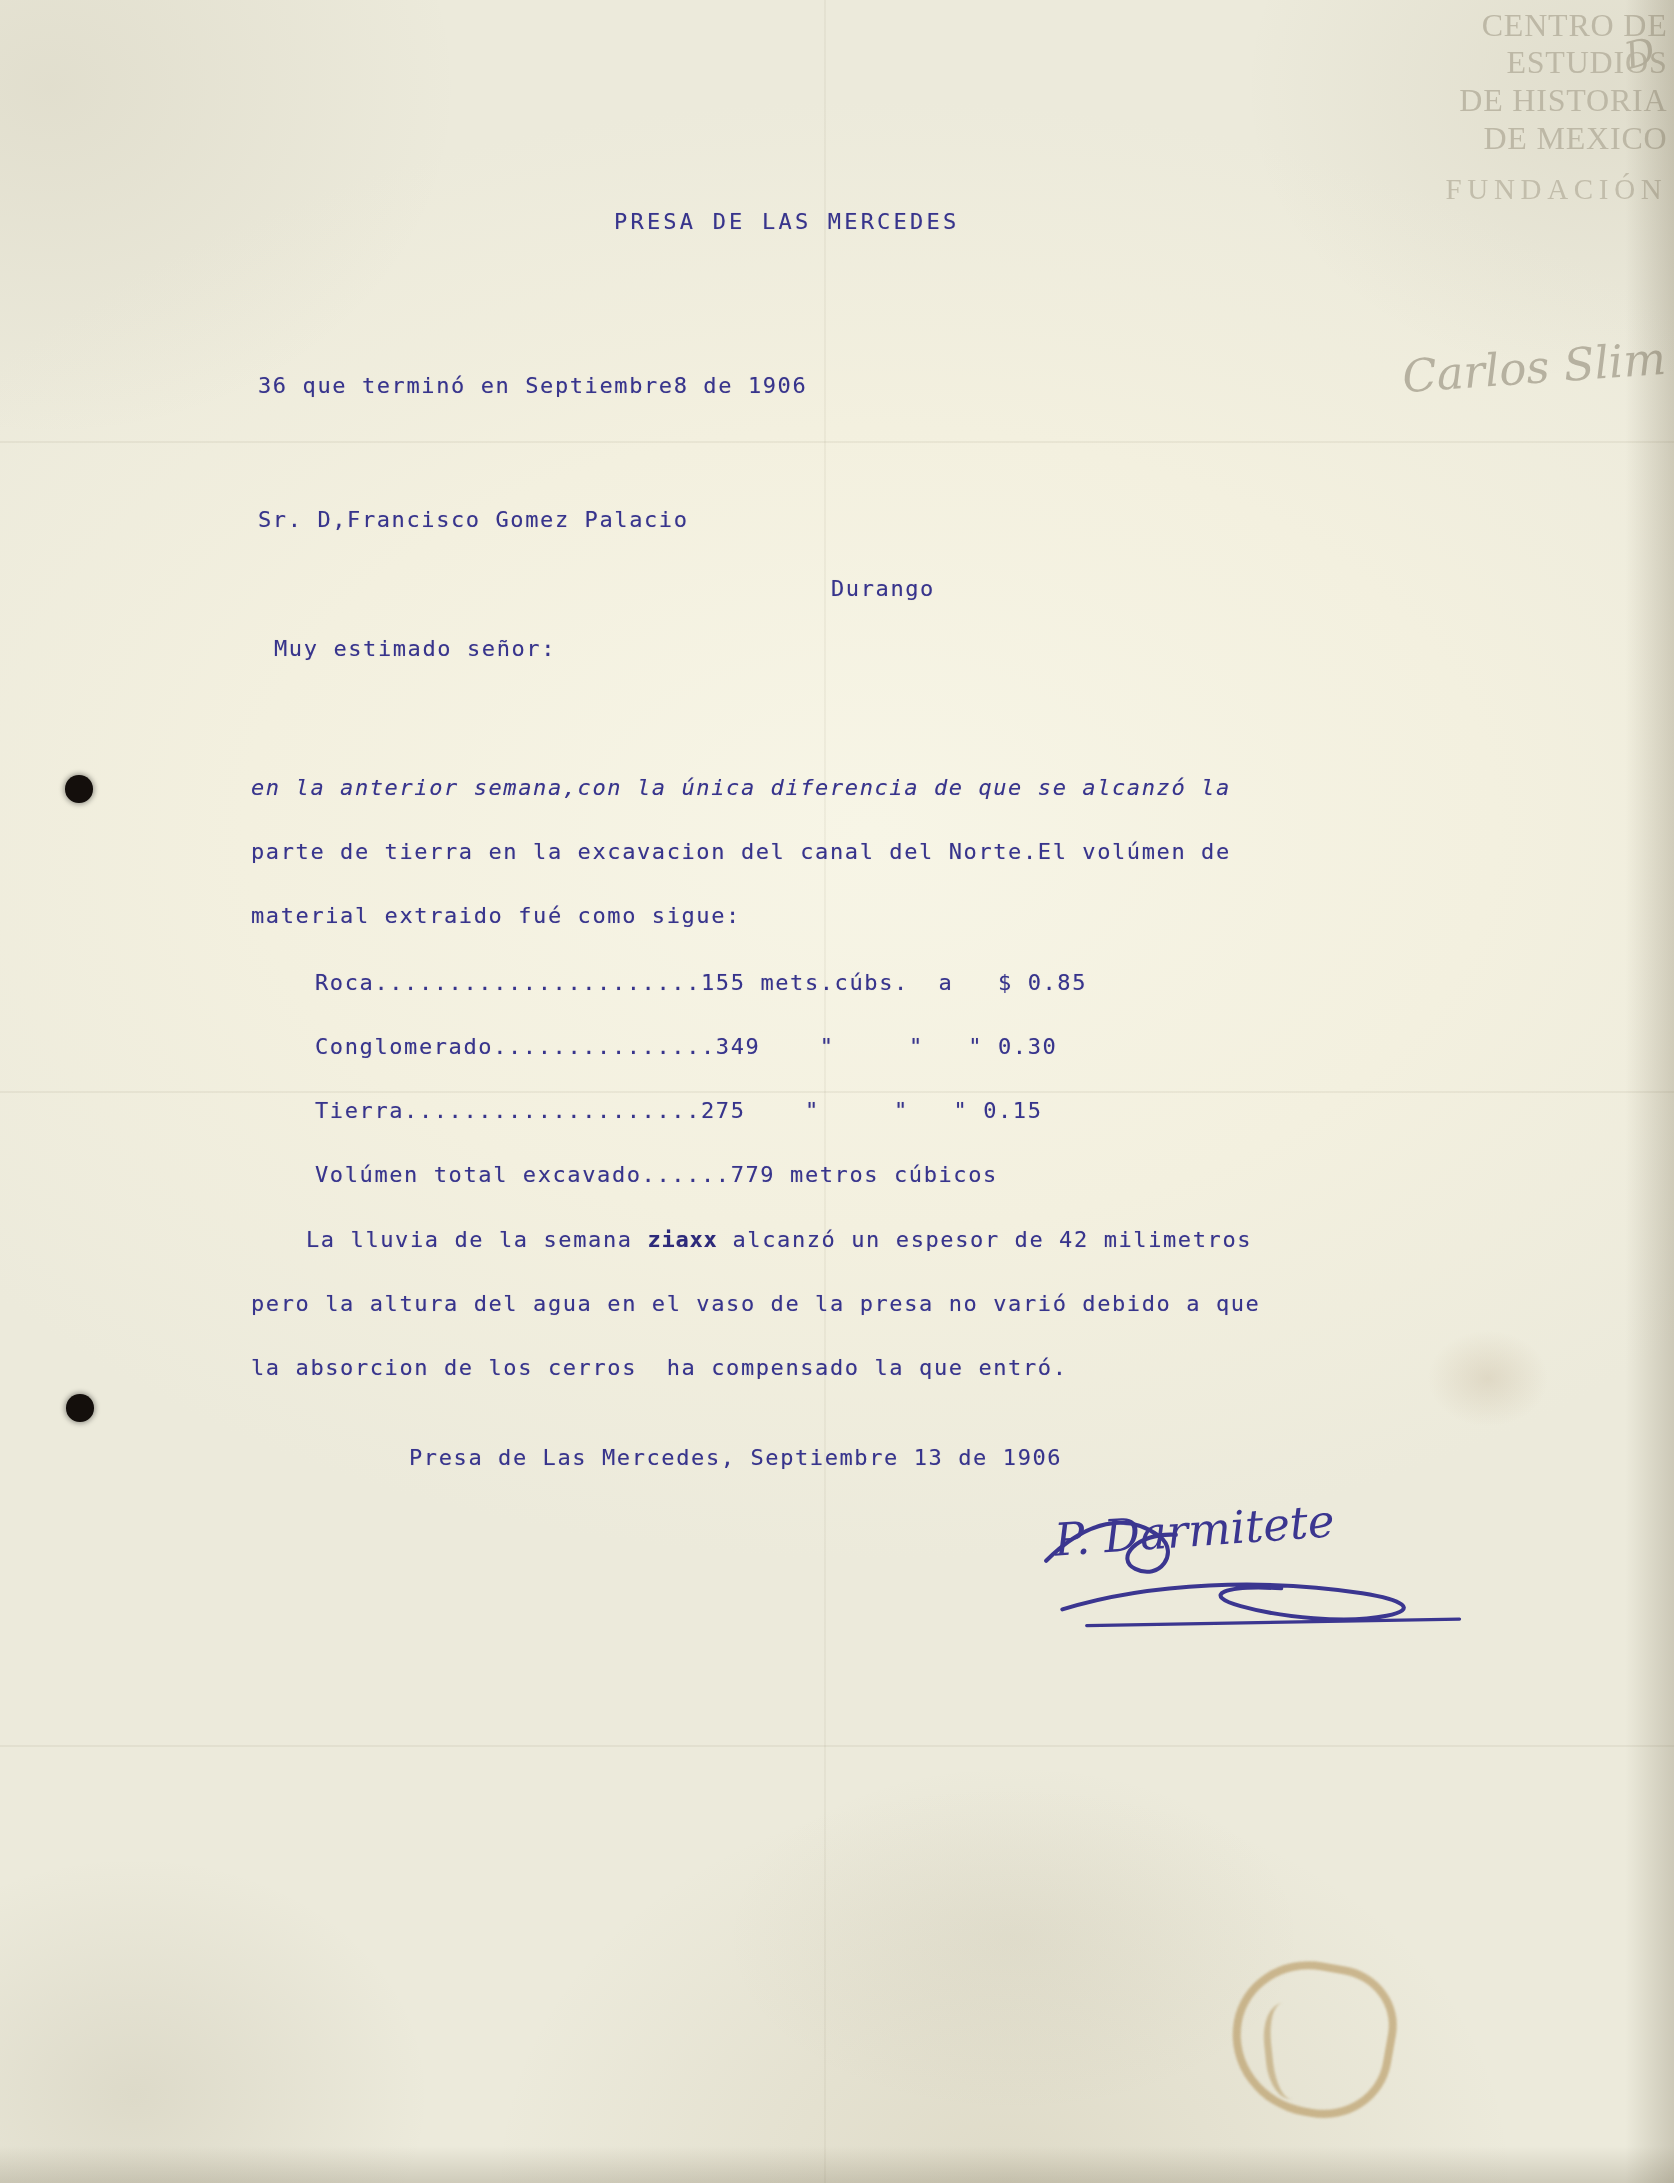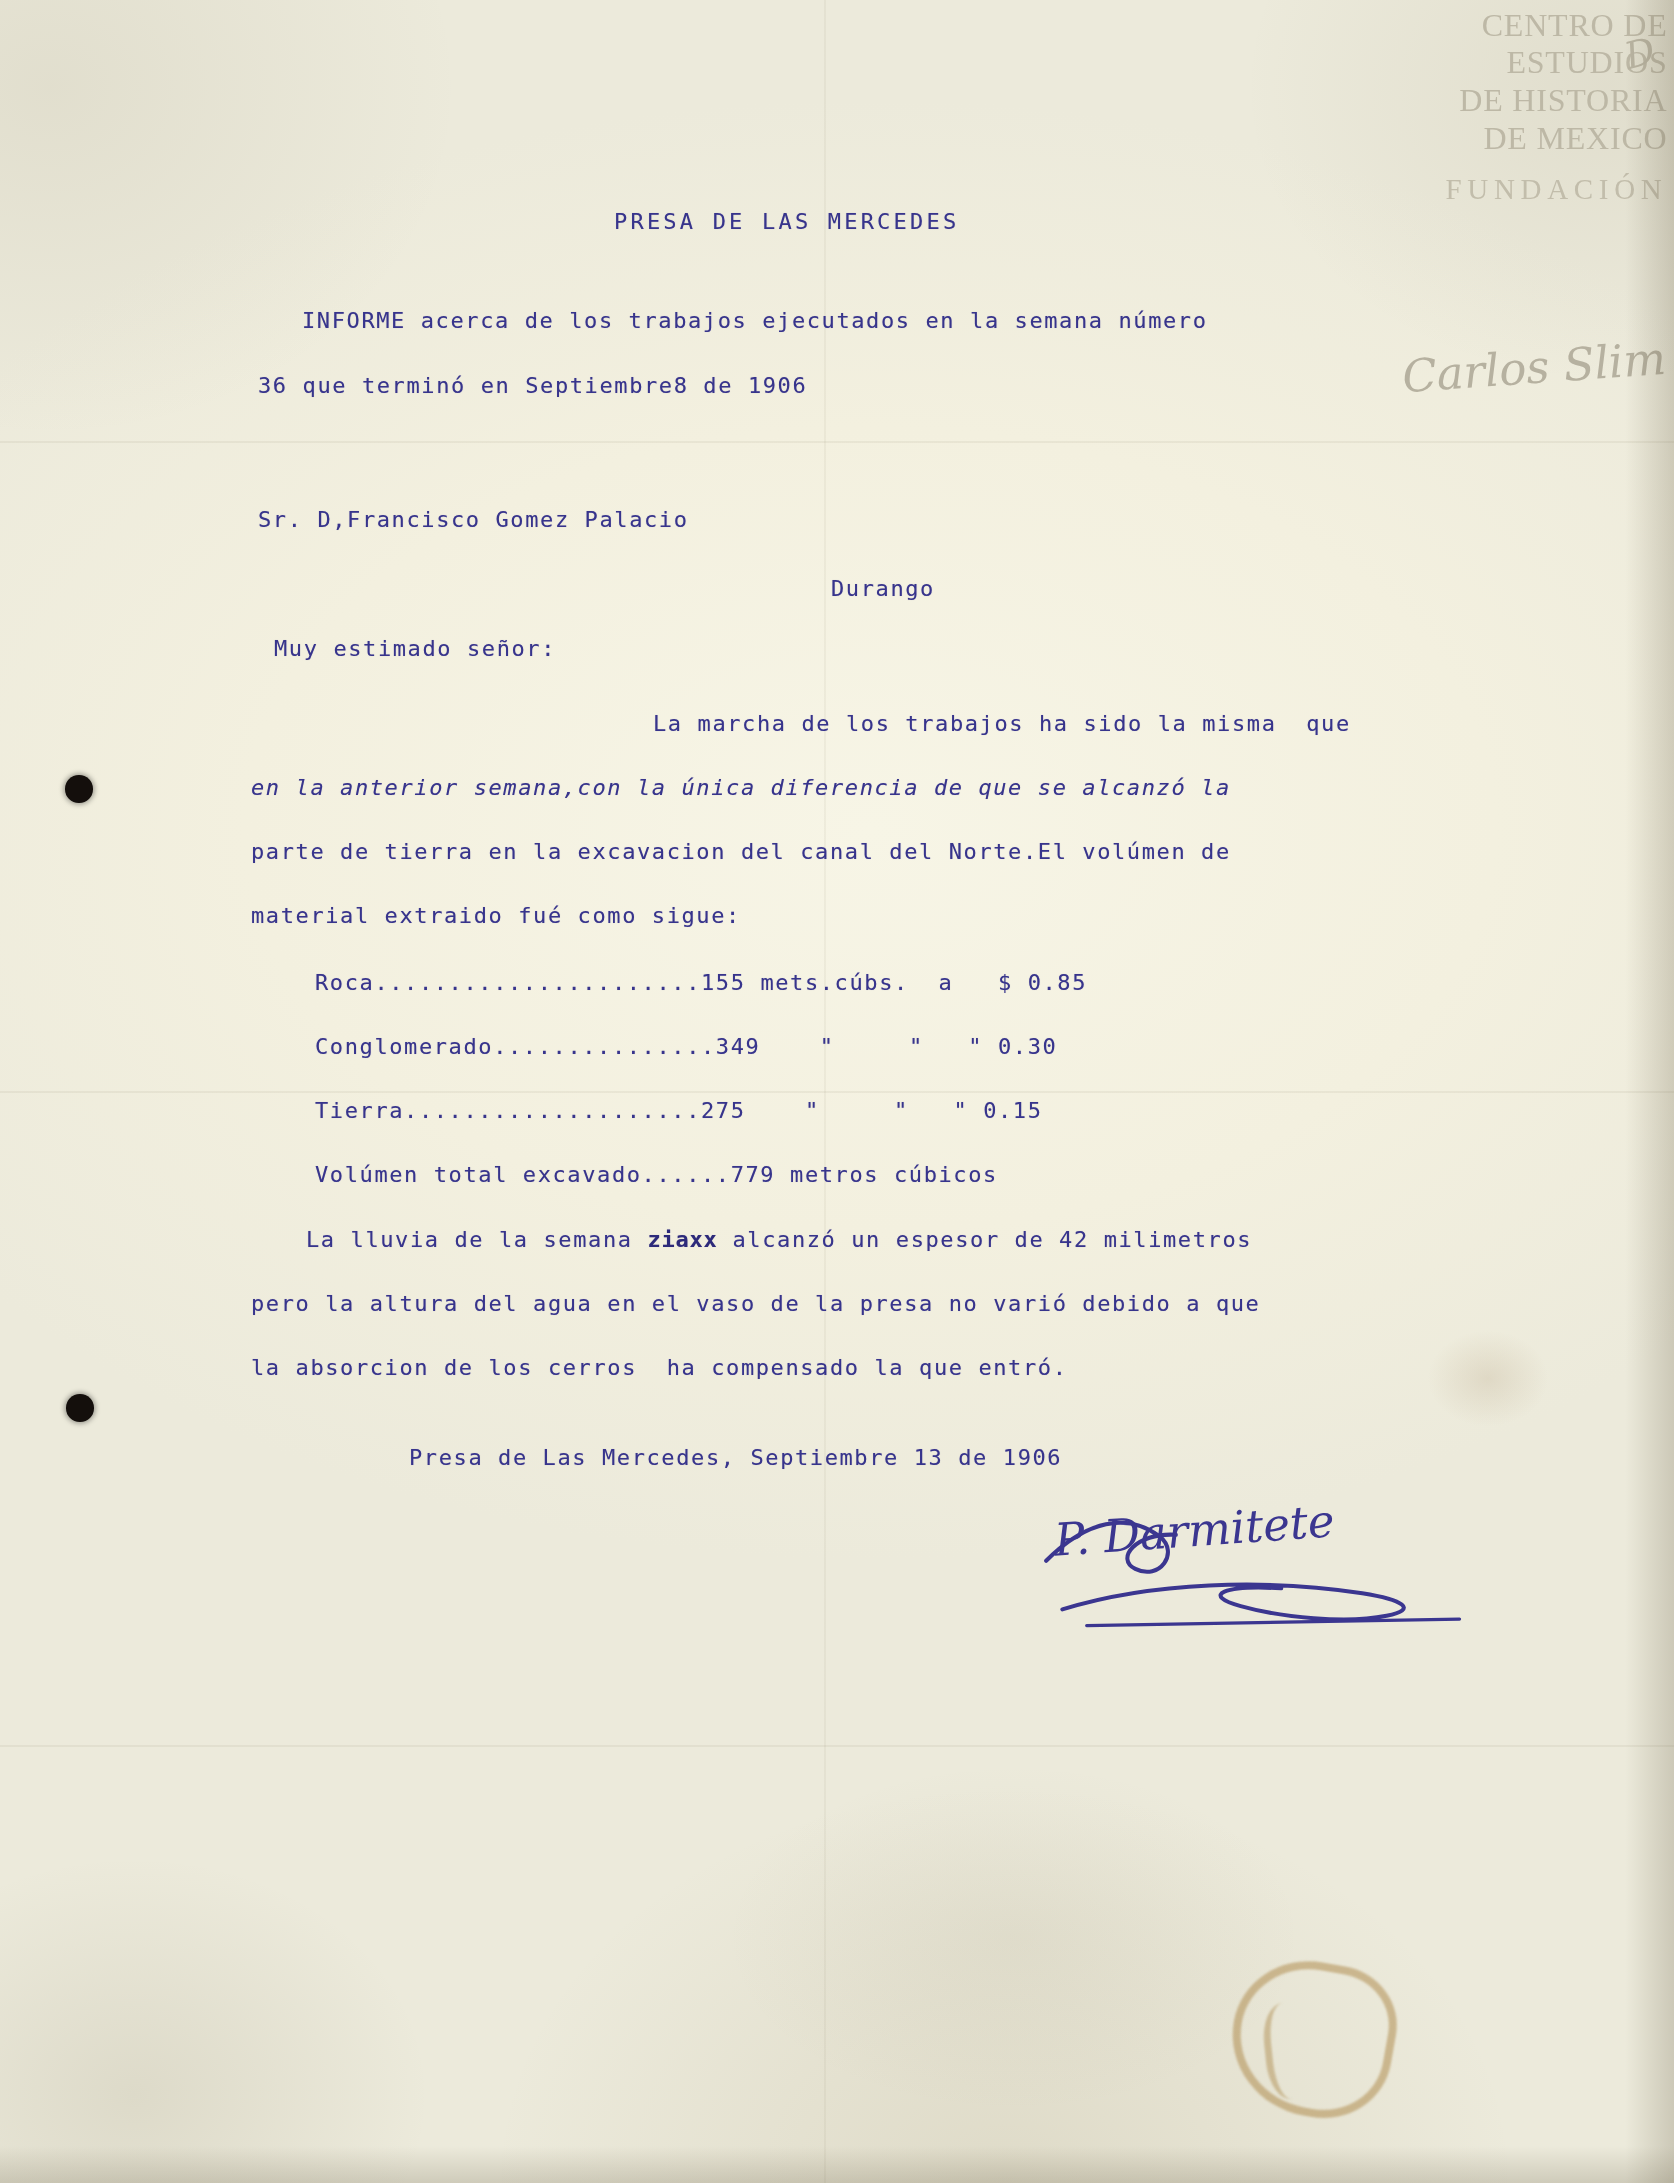--- a/index.html
+++ b/index.html
@@ -253,29 +253,27 @@
   <div class="wm-scribble">D</div>
   <div class="watermark-sign">Carlos Slim</div>
 
   <div class="hole h1"></div>
   <div class="hole h2"></div>
 
   <div class="letter">
 
     <div class="ln title" style="left:614px; top:209px;">PRESA DE LAS MERCEDES</div>
 
-    <div class="ln" style="left:302px; top:308px;">INFORME acerca de los trabajos ejecutados en la semana número</div>
     <div class="ln" style="left:258px; top:373px;">36 que terminó en Septiembre8 de 1906</div>
 
     <div class="ln" style="left:258px; top:507px;">Sr. D,Francisco Gomez Palacio</div>
     <div class="ln" style="left:831px; top:576px;">Durango</div>
 
     <div class="ln" style="left:274px; top:636px;">Muy estimado señor:</div>
 
-    <div class="ln" style="left:653px; top:711px;">La marcha de los trabajos ha sido la misma  que</div>
     <div class="ln" style="left:251px; top:775px;font-style:italic;">en la anterior semana,con la única diferencia de que se alcanzó la</div>
     <div class="ln" style="left:251px; top:839px;">parte de tierra en la excavacion del canal del Norte.El volúmen de</div>
     <div class="ln" style="left:251px; top:903px;">material extraido fué como sigue:</div>
 
     <div class="ln" style="left:315px; top:970px;"><span>Roca</span><span>......................</span><span>155</span><span> </span><span>mets.cúbs.</span><span>  </span><span>a</span><span>   </span><span>$</span><span> </span><span>0.85</span></div>
 
     <div class="ln" style="left:315px; top:1034px;"><span>Conglomerado</span><span>...............</span><span>349</span><span>    </span><span>"</span><span>     </span><span>"</span><span>   </span><span>"</span><span> </span><span>0.30</span></div>
 
     <div class="ln" style="left:315px; top:1098px;"><span>Tierra</span><span>....................</span><span>275</span><span>    </span><span>"</span><span>     </span><span>"</span><span>   </span><span>"</span><span> </span><span>0.15</span></div>
 

